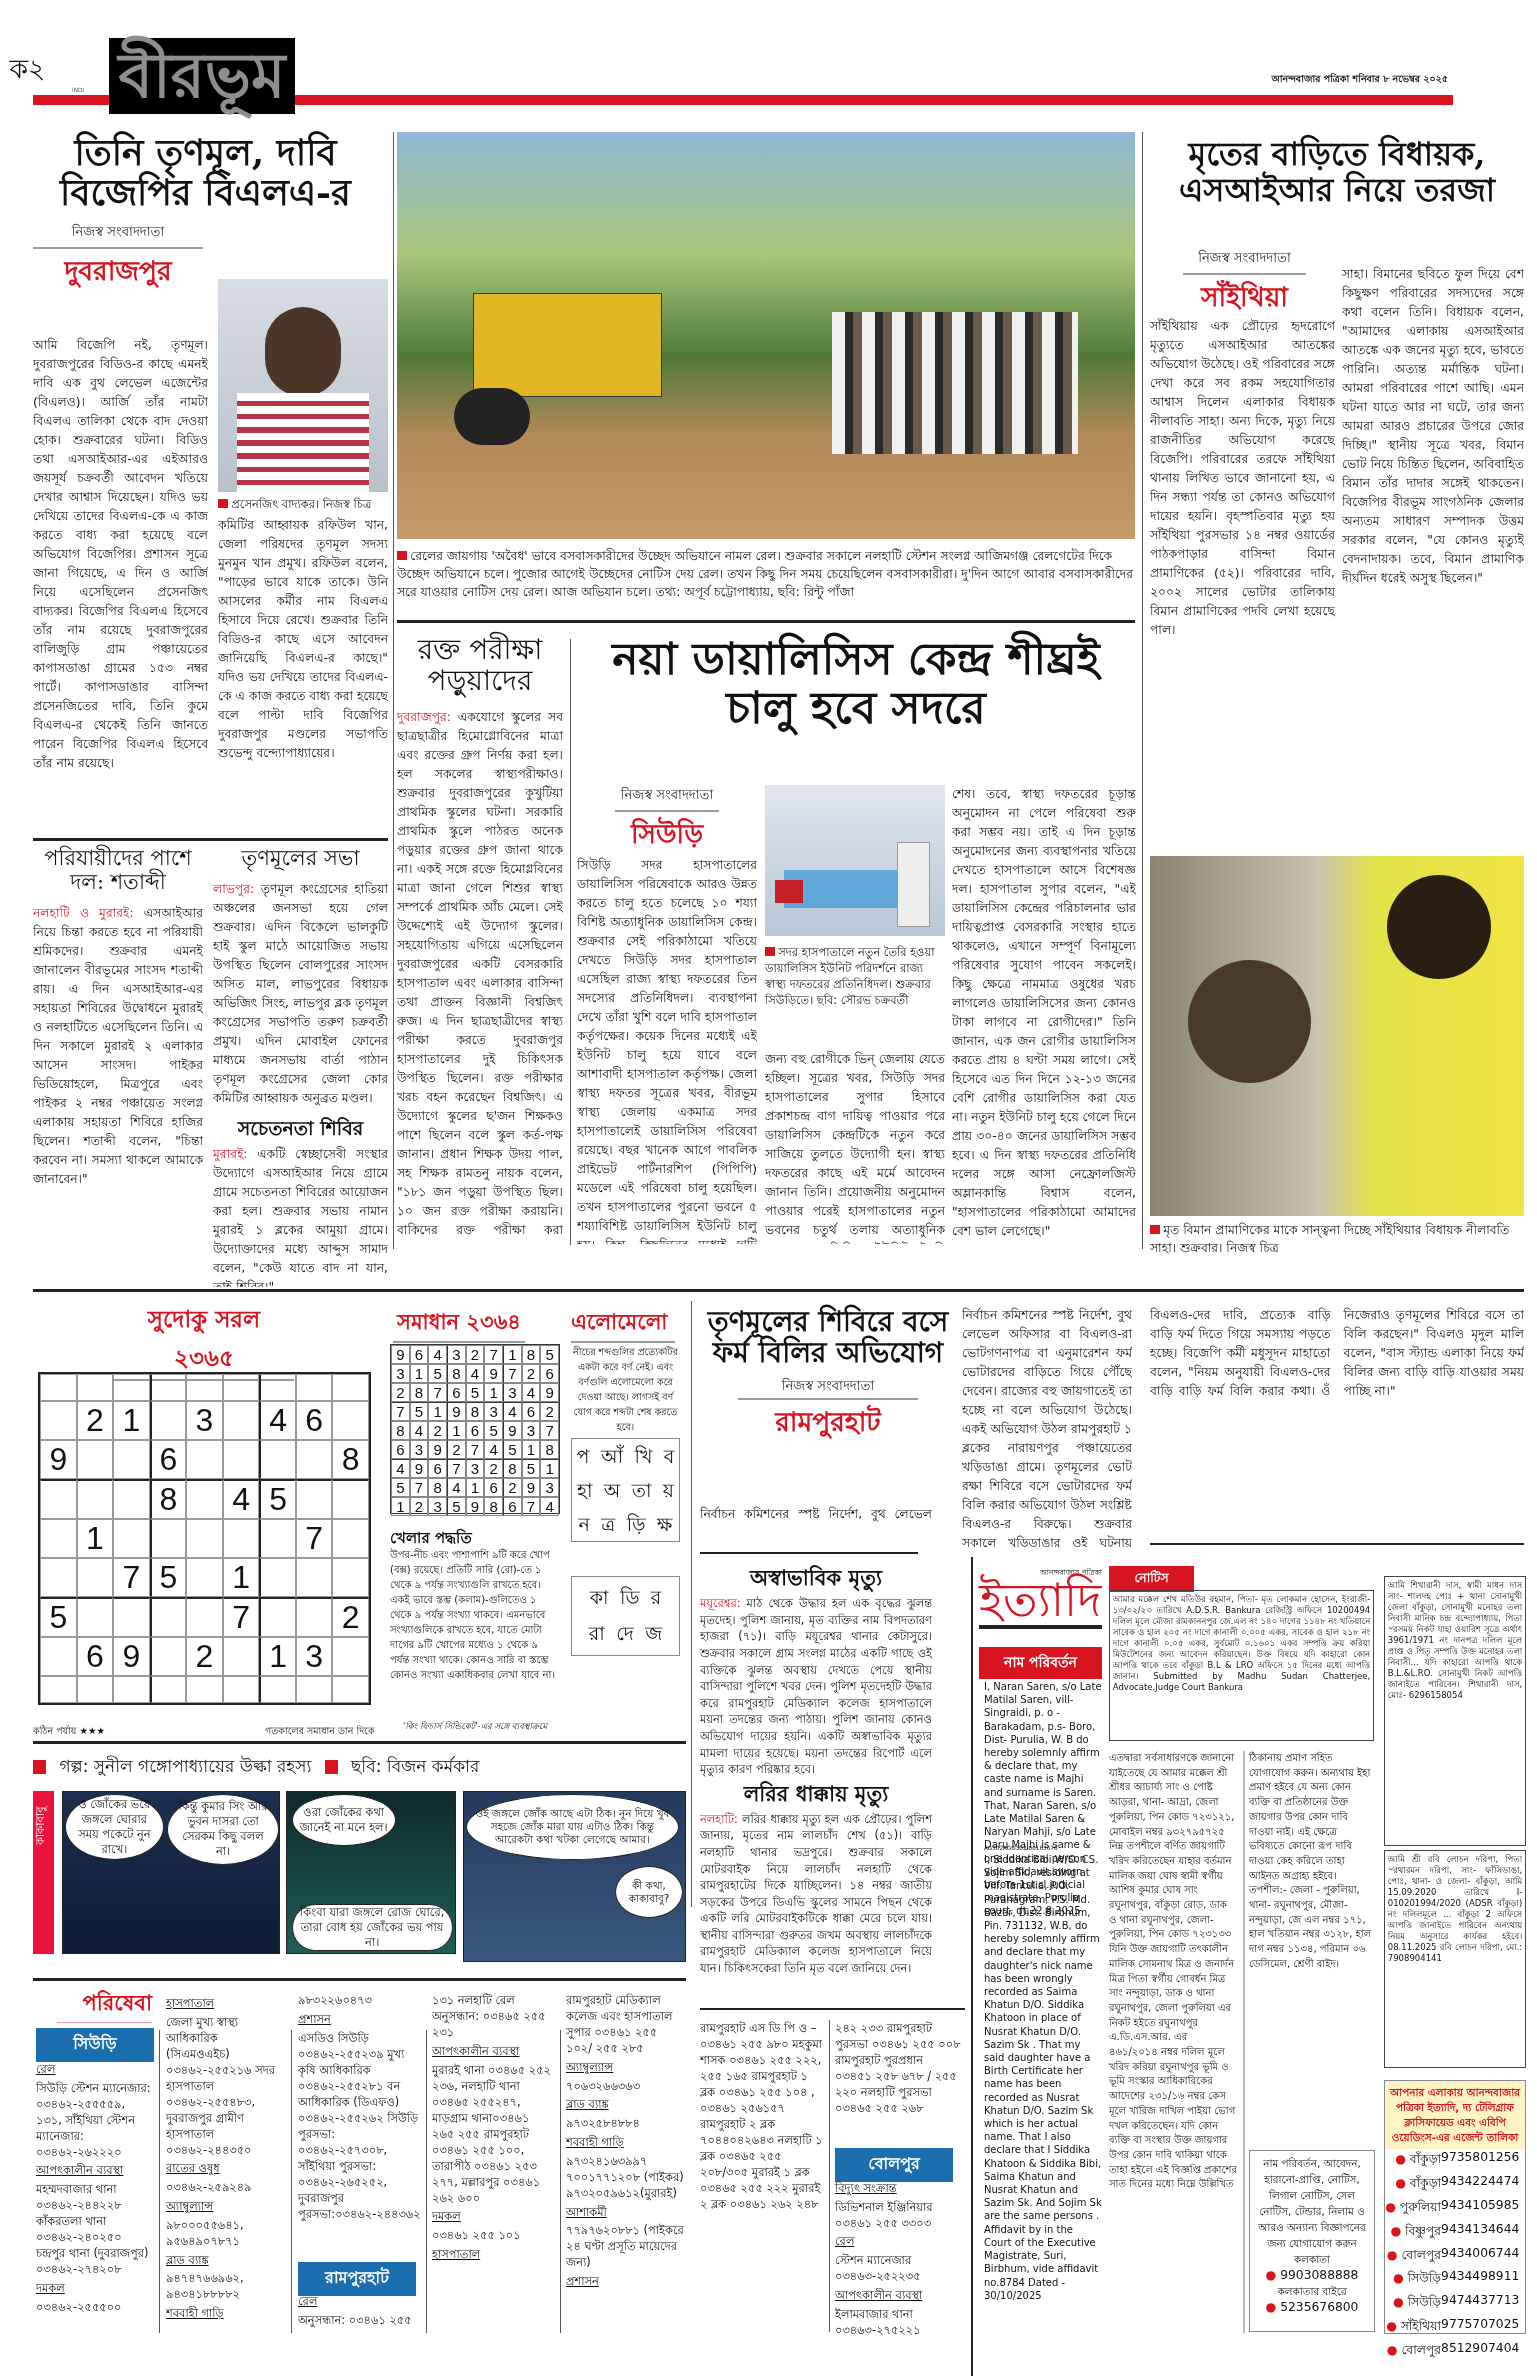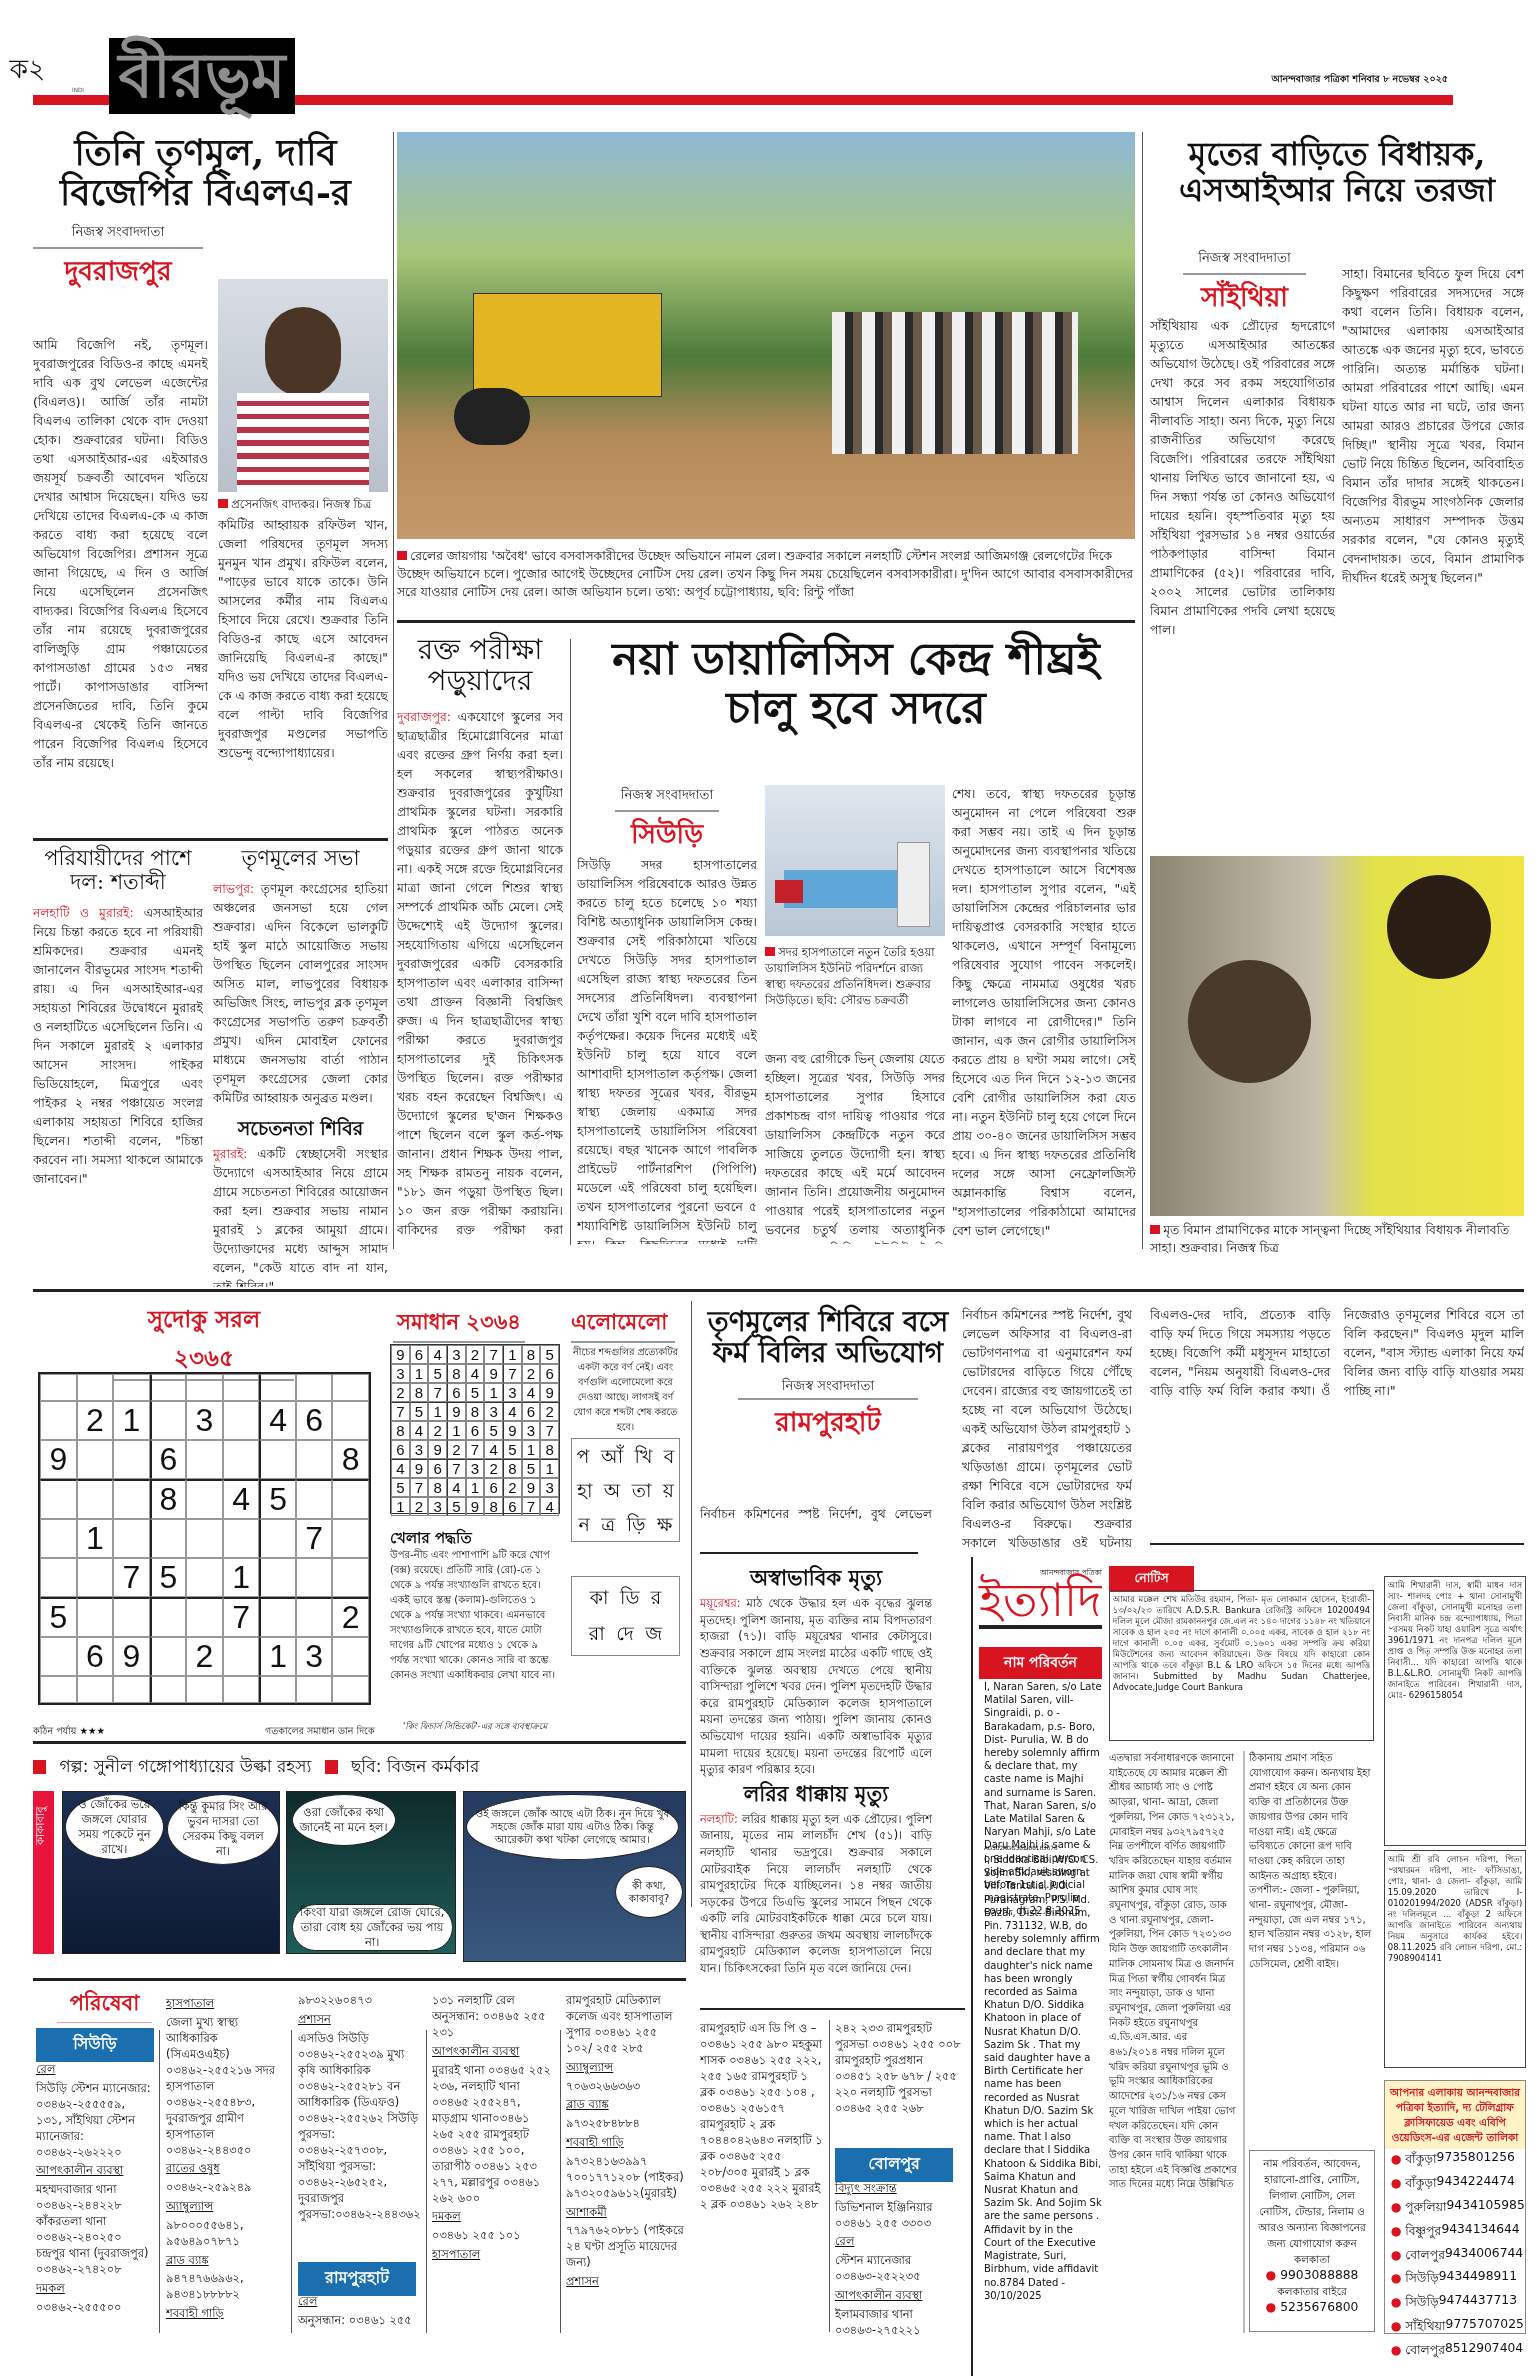--- a/index.html
+++ b/index.html
@@ -27,21 +27,21 @@
   
   .panel{position:absolute;background:linear-gradient(#1d2f52,#0d1b33);border:1.9px solid #222;overflow:hidden}
   .bubble{position:absolute;background:#fff;border:1.4px solid #222;border-radius:50%;font-size:11.4px;text-align:center;display:flex;align-items:center;justify-content:center;padding:5.7px;line-height:15px}
   
   .svc{position:absolute;font-size:11.4px;line-height:16px}
   .svc .h{text-decoration:underline;margin:2.8px 0}
   .bluebox{background:#1b6fae;color:#fff;text-align:center;font-size:16px;font-weight:bold;padding:3.8px 0;margin:4.7px 0}
   
   .notice{position:absolute;border:0.9px solid #444;font-size:9.5px;line-height:12.3px;padding:2.8px;text-align:justify}
   .agent{position:absolute;border:0.9px solid #888}
-  .agent .row{display:flex;justify-content:flex-start;font-size:12.3px;padding:1.9px 5.7px}
+  .agent .row{display:flex;justify-content:flex-end;font-size:12.3px;padding:1.9px 5.7px}
   .agent .row .dot{color:#d7141f;margin-right:3.8px}
 </style>
 </head>
 <body>
 
 <div class="abs" style="left:9.5px;top:49px;font-size:26.5px;font-family:'DejaVu Serif',serif">ক২</div>
 <div class="abs" id="masthead-bar"></div>
 <div class="abs" style="left:72px;top:87px;font-size:5.7px;color:#555">INDI</div>
 <div class="abs" id="masthead-title">বীরভূম</div>
 <div class="abs" style="right:90px;top:72px;font-size:9.5px;font-weight:bold">আনন্দবাজার পত্রিকা শনিবার ৮ নভেম্বর ২০২৫</div>
@@ -417,21 +417,21 @@
       </div>
       <div class="row">
         <span><span class="dot">●</span>বোলপুর</span>
         <span>8512907404</span>
       </div>
     </div>
 </div>
 
 <div class="rule" style="left:33px;top:1978px;width:653px"></div>
 <div class="rule" style="left:700px;top:2008px;width:265px;height:1.9px"></div>
-<div class="abs" style="left:57px;top:1987px;width:95px;font-size:21px;font-weight:bold;color:#d7141f;text-align:center;border-bottom:1.9px solid #e9b">পরিষেবা</div>
+<div class="abs" style="left:57px;top:1987px;width:95px;font-size:21px;font-weight:bold;color:#d7141f;text-align:right;border-bottom:1.9px solid #e9b">পরিষেবা</div>
 <div class="abs bluebox" style="left:36px;top:2023px;width:118px">সিউড়ি</div>
 <div class="svc" style="left:36px;top:2058px;width:118px">
     <div class="h">রেল</div>
     <div>সিউড়ি স্টেশন ম্যানেজার: ০৩৪৬২-২৫৫৫৫৯, ১৩১, সাঁইথিয়া স্টেশন ম্যানেজার: ০৩৪৬২-২৬২২২০</div>
     <div class="h">আপৎকালীন ব্যবস্থা</div>
     <div>মহম্মদবাজার থানা ০৩৪৬২-২৪৪২২৮ কাঁকরতলা থানা ০৩৪৬২-২৪০২৫০ চন্দ্রপুর থানা (দুবরাজপুর) ০৩৪৬২-২৭৪২০৮</div>
     <div class="h">দমকল</div>
     <div>০৩৪৬২-২৫৫৫০০</div>
   </div>
 <div class="vrule" style="left:159px;top:2030px;height:303px"></div>

